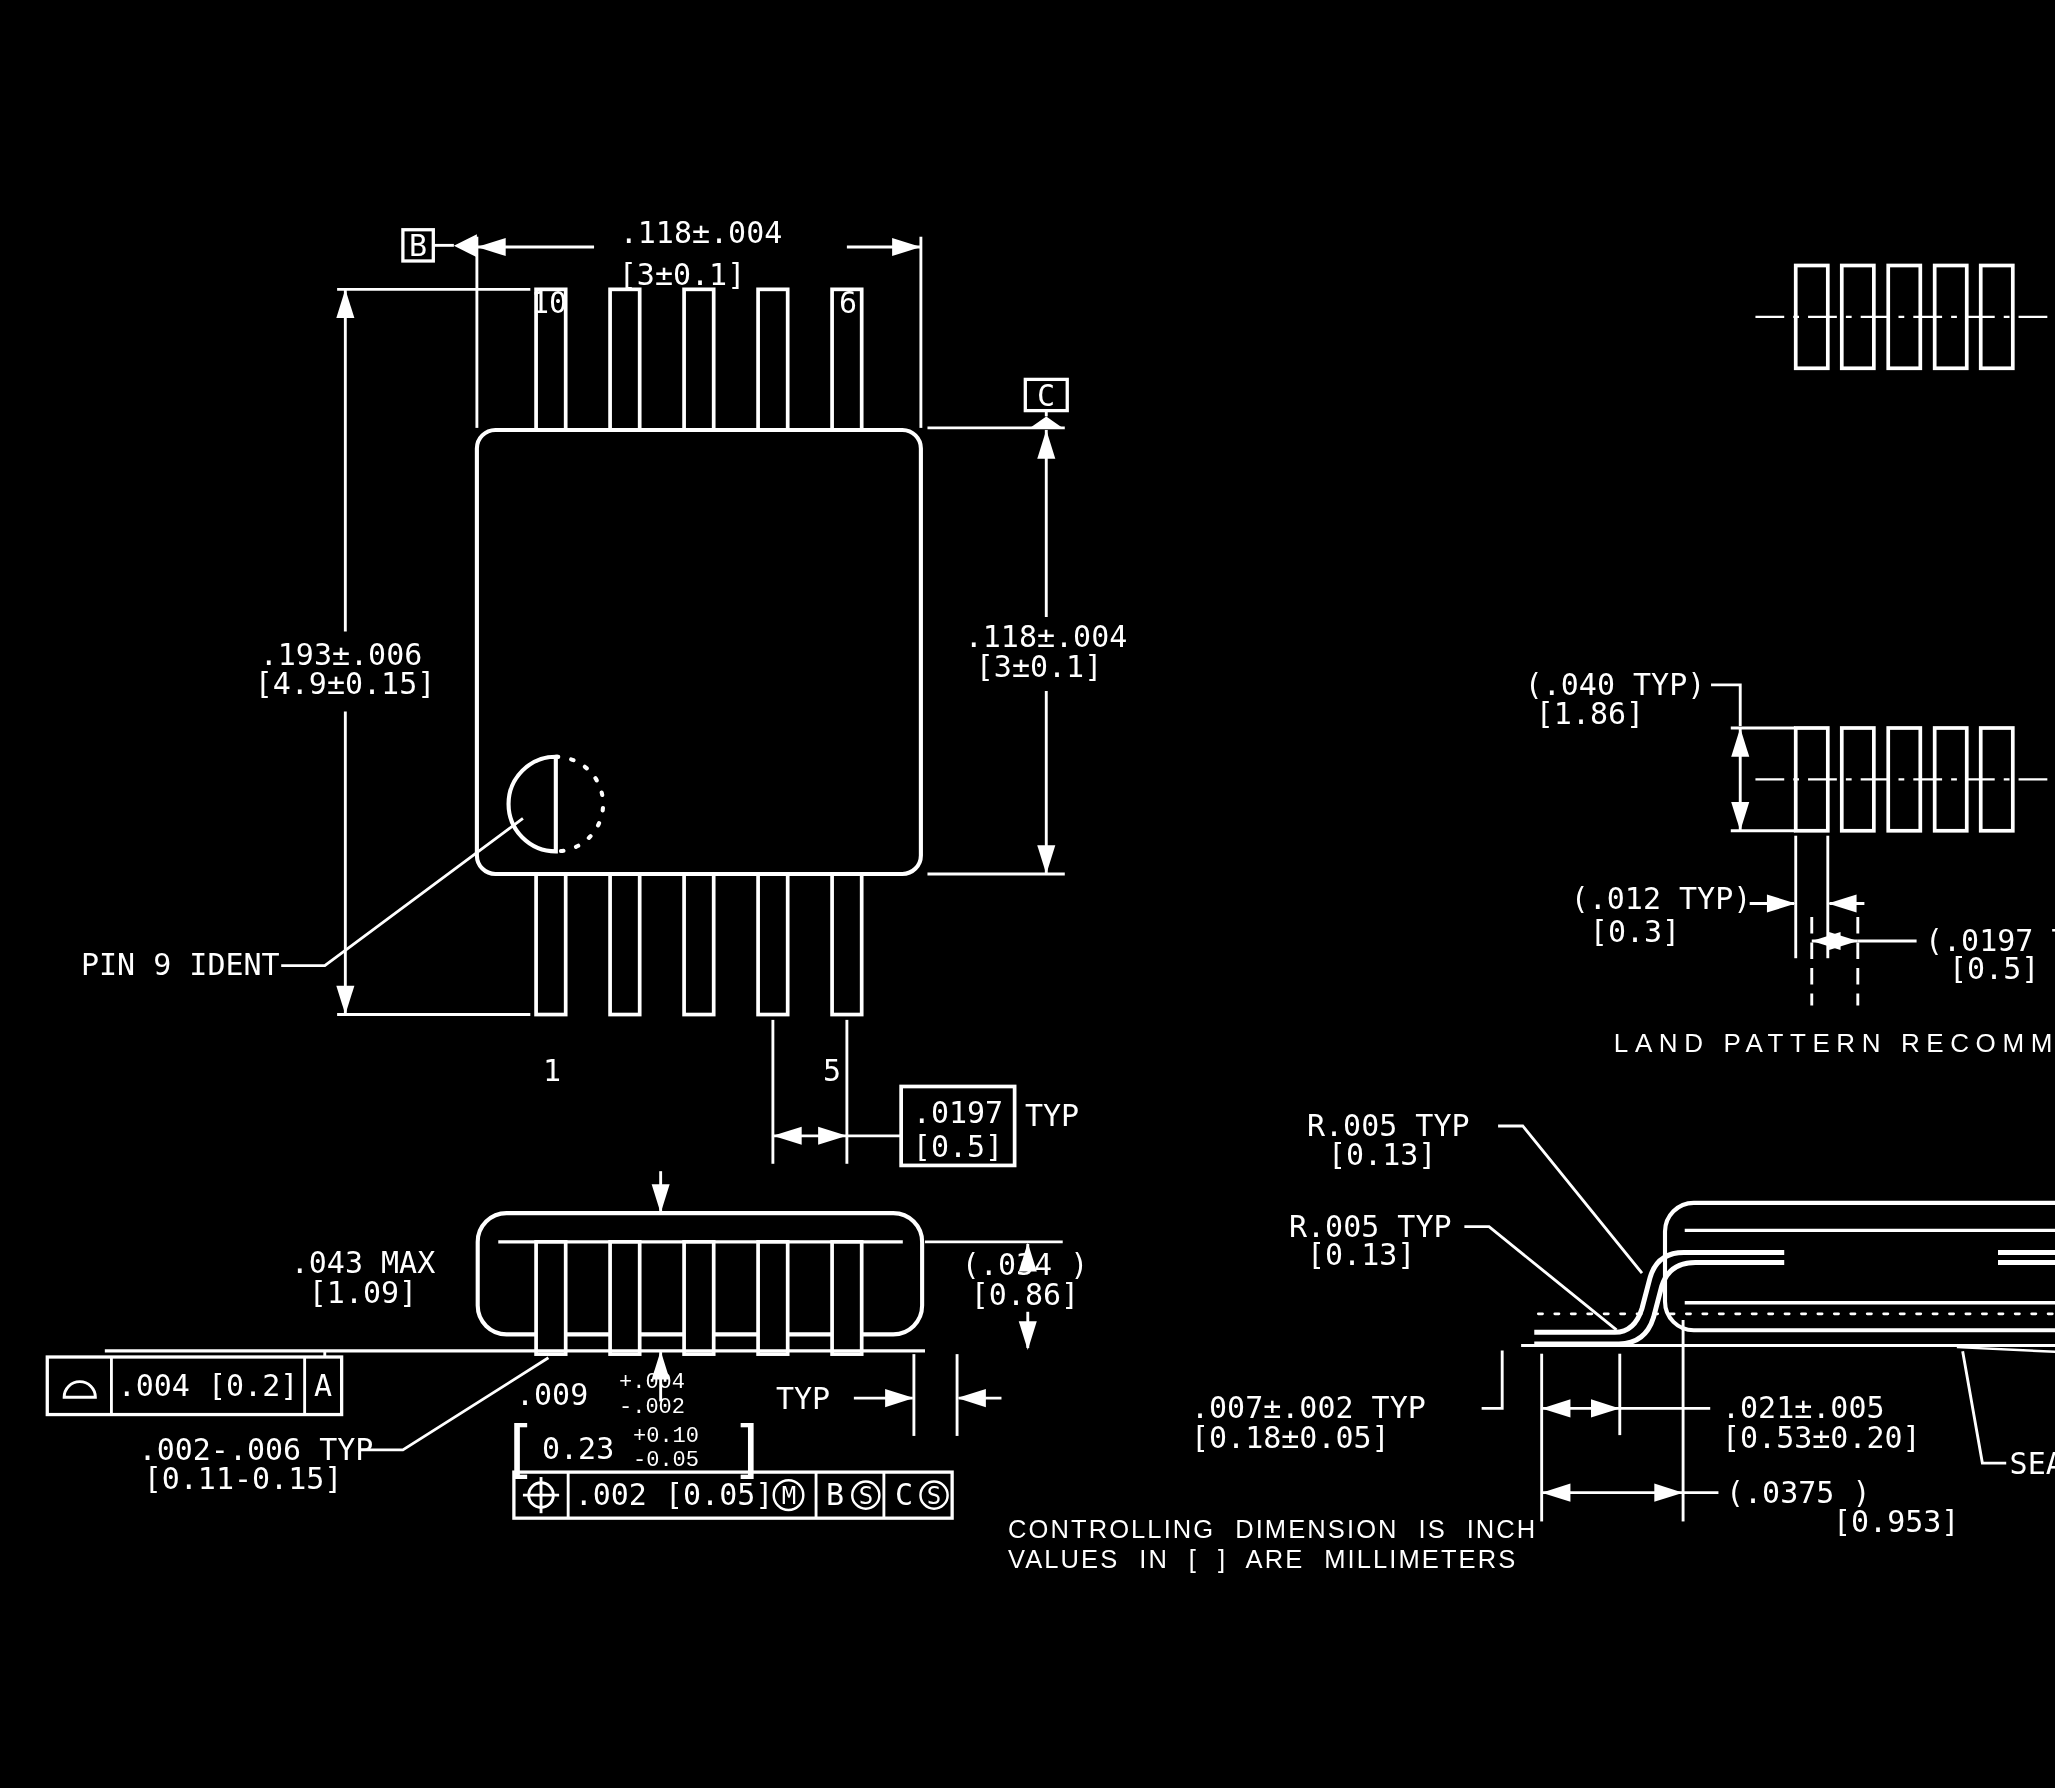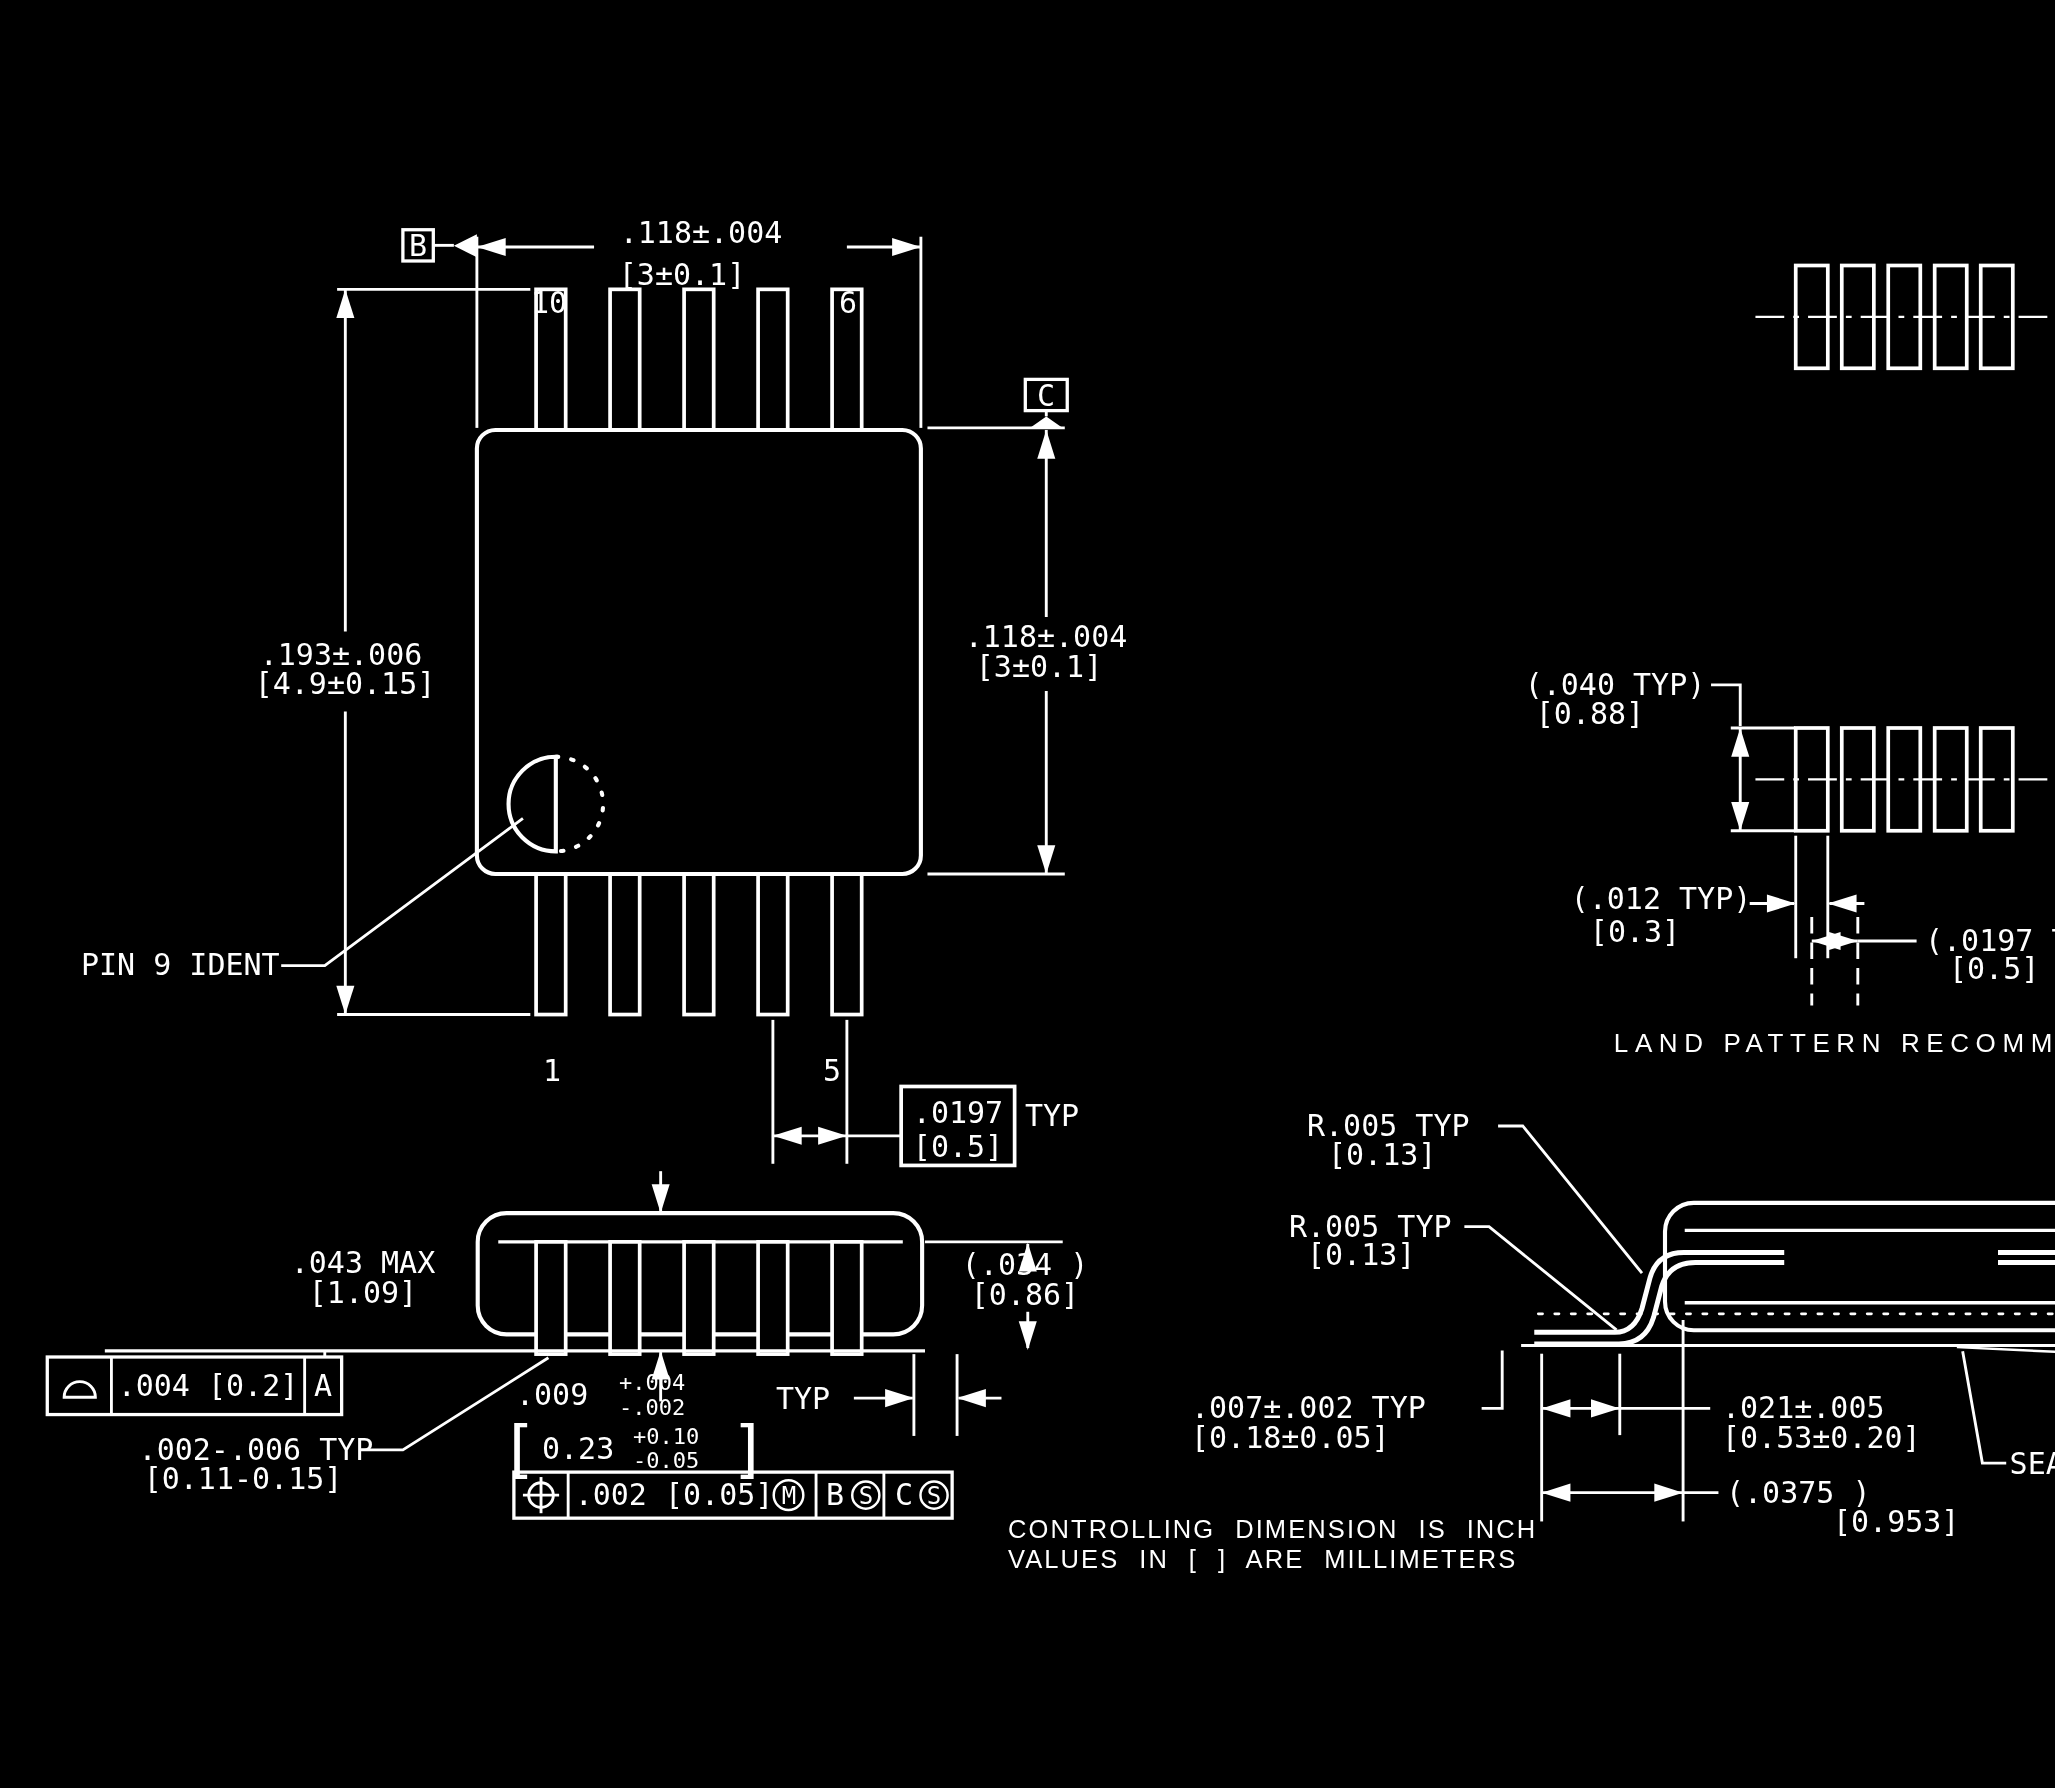--- a/index.html
+++ b/index.html
@@ -3,21 +3,21 @@
 <meta charset="utf-8">
 <style>
   html,body{margin:0;padding:0;background:#000;}
   #stage{position:relative;width:2590px;height:1789px;background:#000;overflow:hidden;
          font-family:"DejaVu Sans Mono",monospace;}
   #stage svg{position:absolute;left:0;top:0;}
   .t{position:absolute;color:#fff;font:30px/1 "DejaVu Sans Mono",monospace;white-space:pre;
      transform:translate(-50%,-50%);}
   .tl{position:absolute;color:#fff;font:30px/1 "DejaVu Sans Mono",monospace;white-space:pre;
      transform:translate(0,-50%);}
-  .sm{font-size:22px;}
+  .sm{font-size:22px;font-family:Liberation Mono, monospace;}
   .brk{font-size:62px;font-weight:400;}
   .letter{font-size:24px;}
   .title{font:26px/1 "Liberation Sans",sans-serif;letter-spacing:6.6px;}
   .note{font:25.5px/1 "Liberation Sans",sans-serif;letter-spacing:2.1px;word-spacing:10.7px;}
 </style>
 </head>
 <body>
 
 <div id="stage">
 
@@ -228,21 +228,21 @@
 <div class="t" style="left:552px;top:1071px">1</div>
 <div class="t" style="left:832px;top:1071px">5</div>
 <div class="t" style="left:958px;top:1113px">.0197</div>
 <div class="t" style="left:958px;top:1147px">[0.5]</div>
 <div class="tl" style="left:1025px;top:1116px">TYP</div>
 <div class="t" style="left:418px;top:246px">B</div>
 <div class="t" style="left:1046px;top:396px">C</div>
 <div class="tl" style="left:81px;top:965px">PIN 9 IDENT</div>
 
 <div class="t" style="left:1615px;top:685px">(.040 TYP)</div>
-<div class="t" style="left:1590px;top:714px">[0.88]</div>
+<div class="t" style="left:1590px;top:714px">[1.86]</div>
 <div class="t" style="left:1661px;top:899px">(.012 TYP)</div>
 <div class="t" style="left:1635px;top:932px">[0.3]</div>
 <div class="tl" style="left:1925px;top:941px">(.0197 TYP)</div>
 <div class="tl" style="left:1949px;top:969px">[0.5]</div>
 <div class="t title" style="left:1929px;top:1043px">LAND PATTERN RECOMMENDATION</div>
 
 <div class="t" style="left:363px;top:1263px">.043 MAX</div>
 <div class="t" style="left:363px;top:1293px">[1.09]</div>
 <div class="t" style="left:1025px;top:1265px">(.034 )</div>
 <div class="t" style="left:1025px;top:1295px">[0.86]</div>

